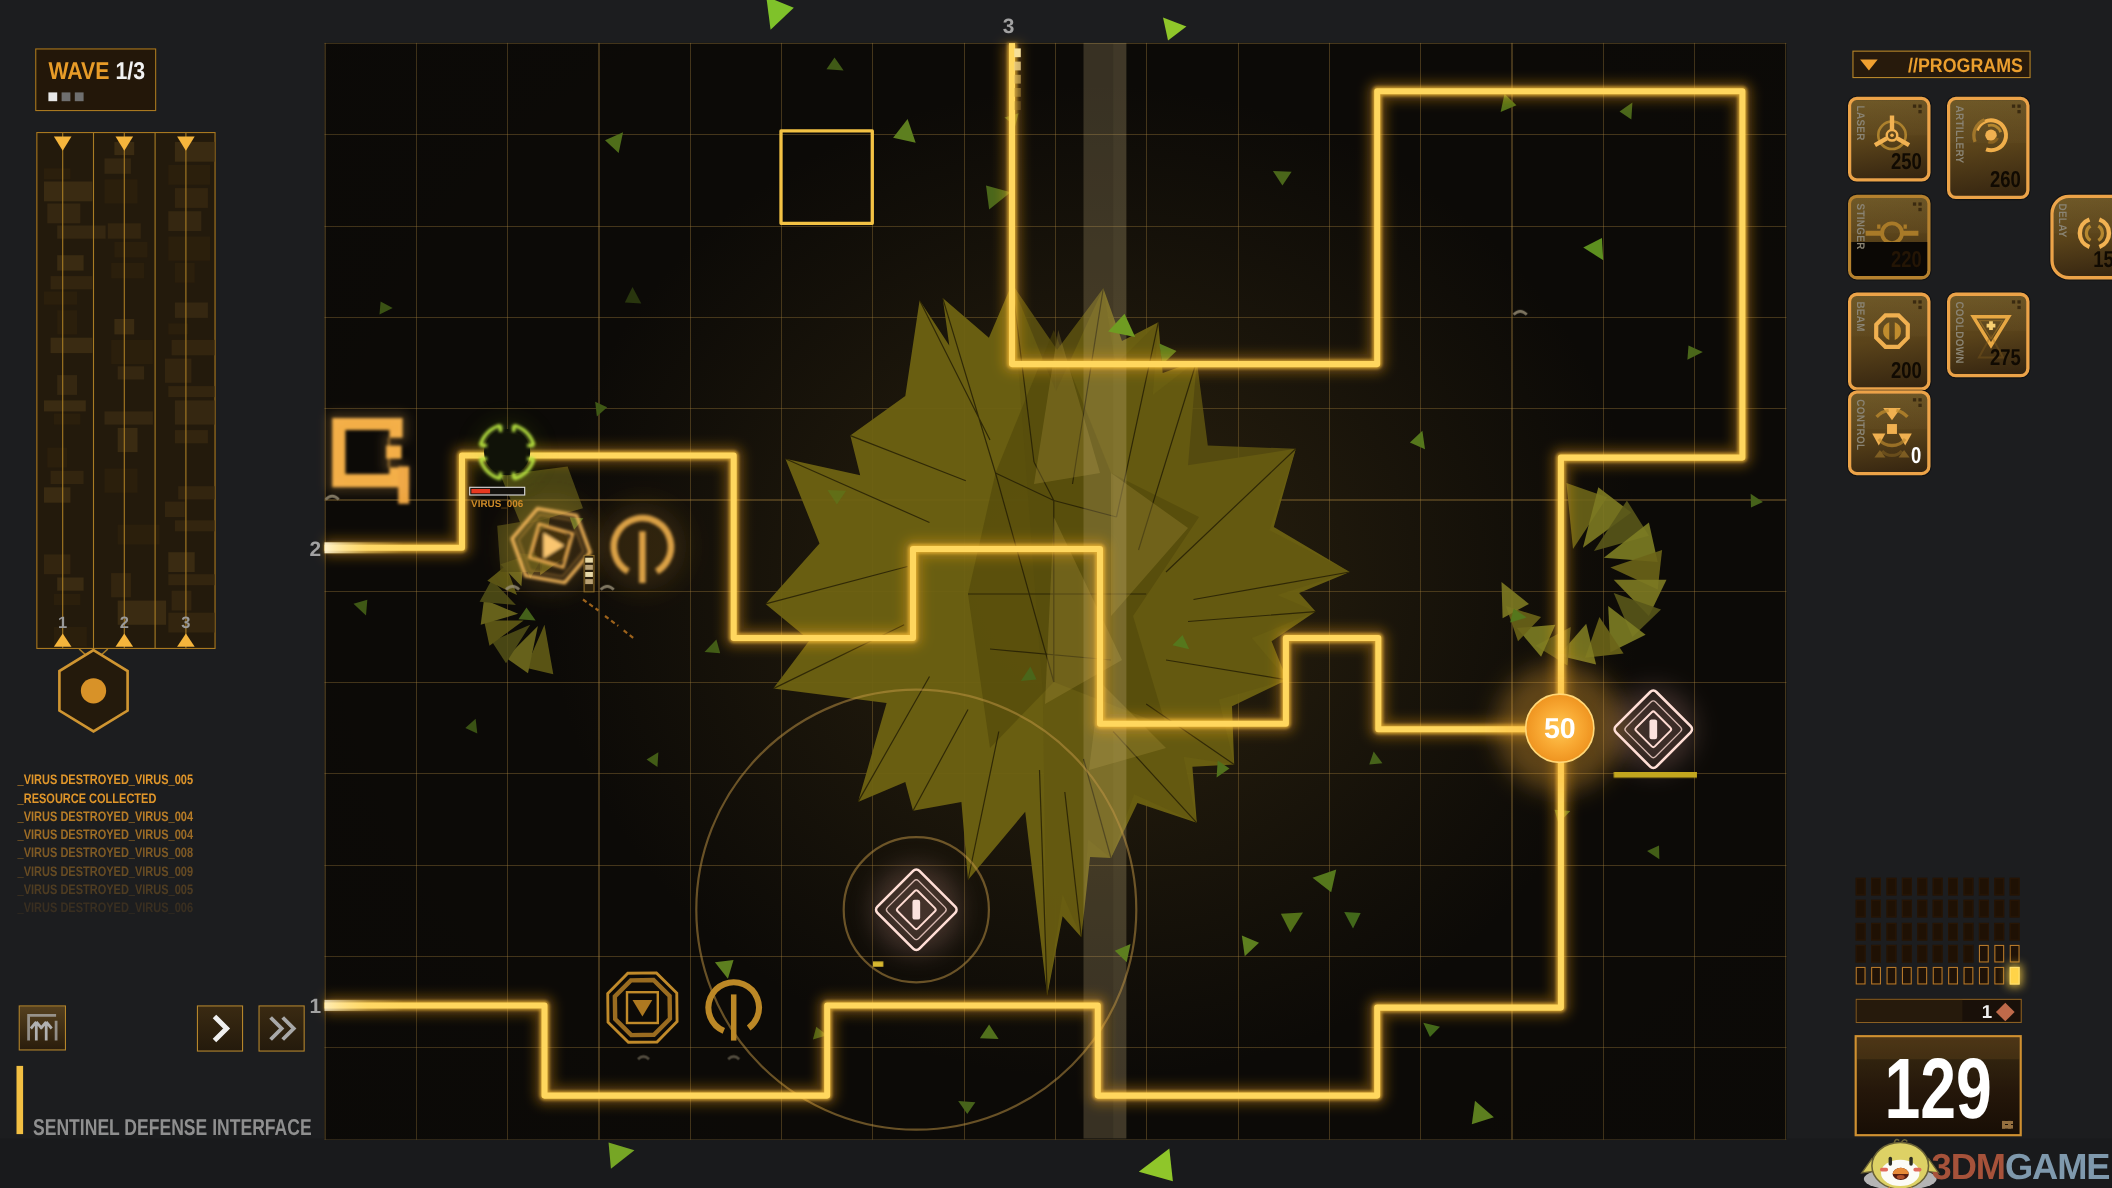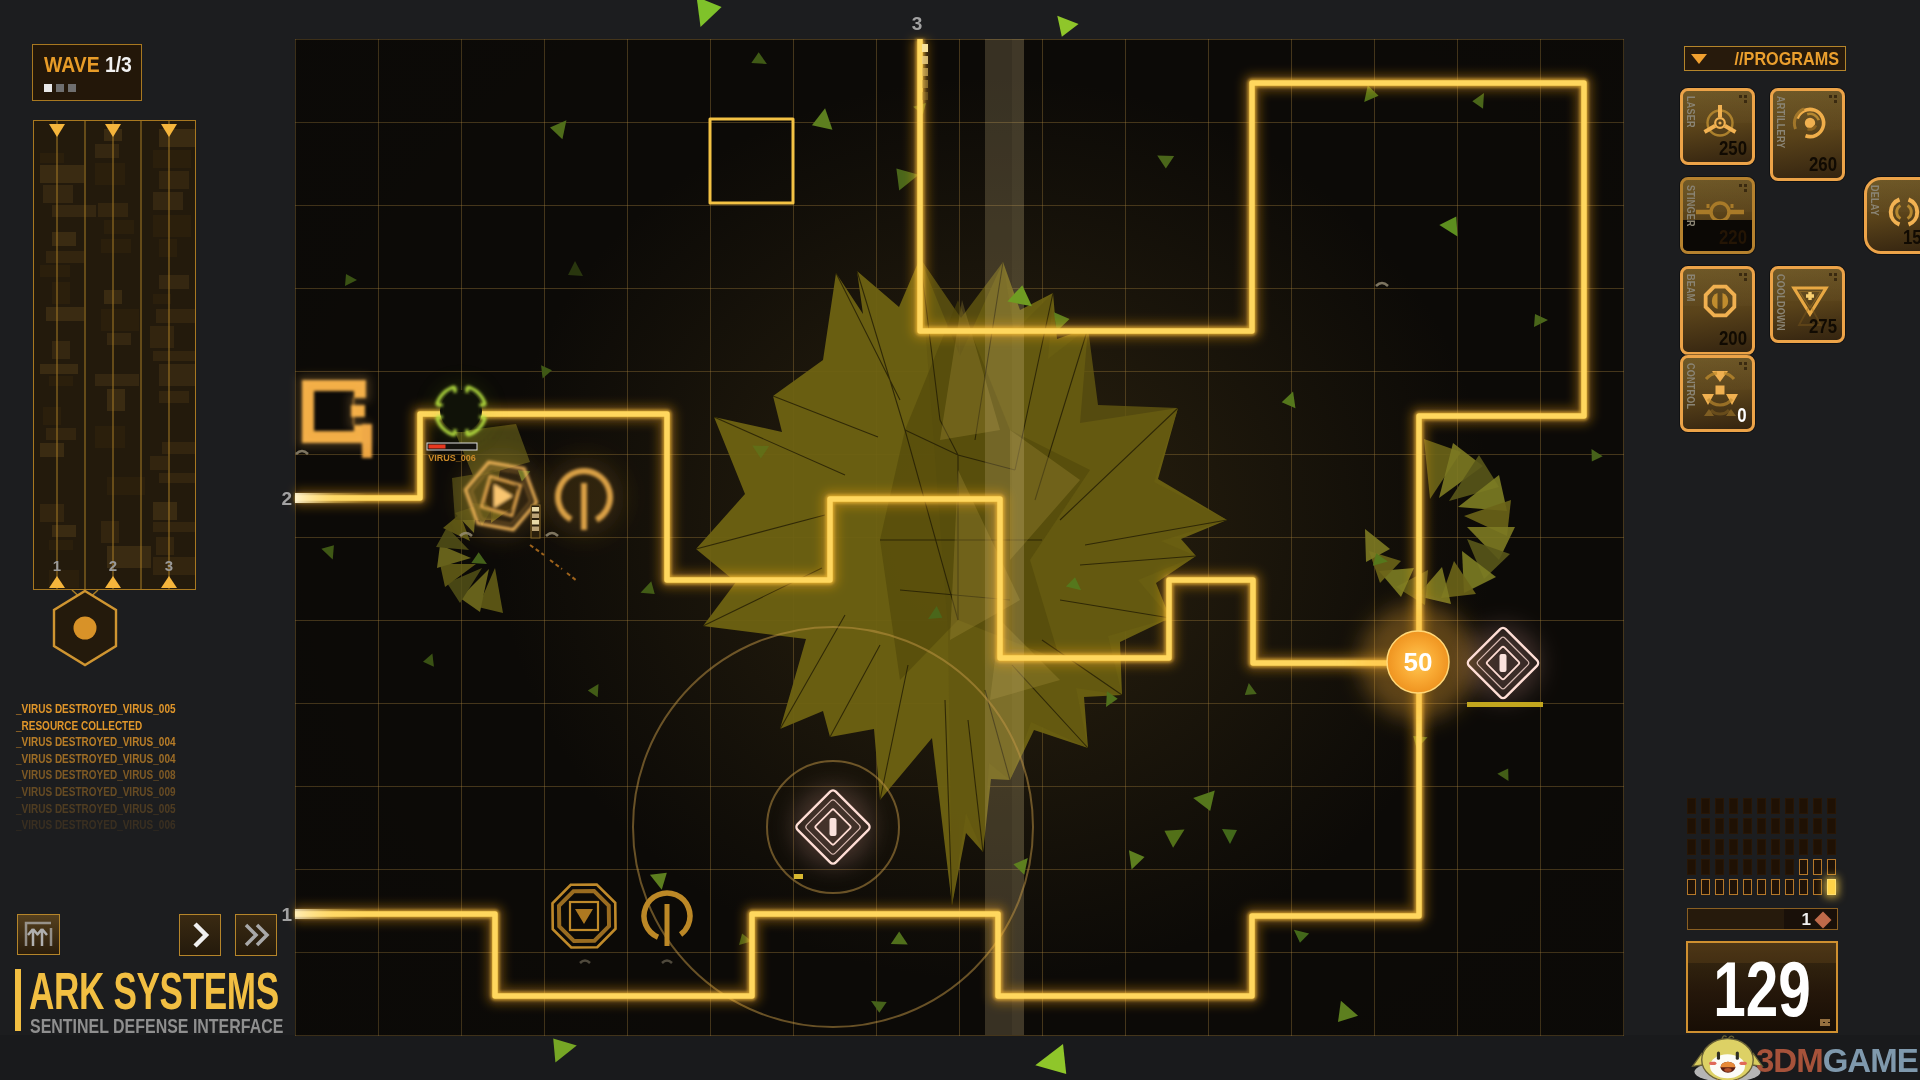--- a/index.html
+++ b/index.html
@@ -373,21 +373,20 @@
         <path d="M15,9 L26,20 L15,31" stroke="#f0f0f0" stroke-width="4.5" fill="none"></path>
       </svg>
 </div>
 <div class="hud" style="left:235px;top:914px;width:42px;height:42px;border:1px solid #b5852a;background:linear-gradient(#3a2a12,#241a0c)">
   <svg width="40" height="40">
         <path d="M10,10 L20,20 L10,30 M21,10 L31,20 L21,30" stroke="#a8a8a8" stroke-width="3.5" fill="none"></path>
       </svg>
 </div>
 
 <div class="hud" style="left:15px;top:969px;width:6px;height:62px;background:#f2bf42"></div>
-<div class="hud" style="left:29px;top:961px;font-size:52px;font-weight:bold;color:#f2bf42;white-space:nowrap"><span class="cond" style="transform:scaleX(.675);letter-spacing:-.5px">ARK SYSTEMS</span></div>
 <div class="hud" style="left:30px;top:1014px;font-size:21px;font-weight:bold;color:#8f8f8f;white-space:nowrap"><span class="cond" style="transform:scaleX(.76);letter-spacing:0px">SENTINEL DEFENSE INTERFACE</span></div>
 
 <div class="hud" style="left:1684px;top:46px;width:162px;height:25px;border:1px solid #b5852a;background:#271a0c">
   <svg width="160" height="23">
         <polygon points="6,7 22,7 14,17" fill="#f0a030"></polygon>
       </svg>
   <div style="position:absolute;right:6px;top:2px;font-size:18px;font-weight:bold;color:#eb9f2e"><span class="cond" style="transform:scaleX(.9);transform-origin:100% 0;display:inline-block">//PROGRAMS</span></div>
 </div>
 
 <div id="cards">

